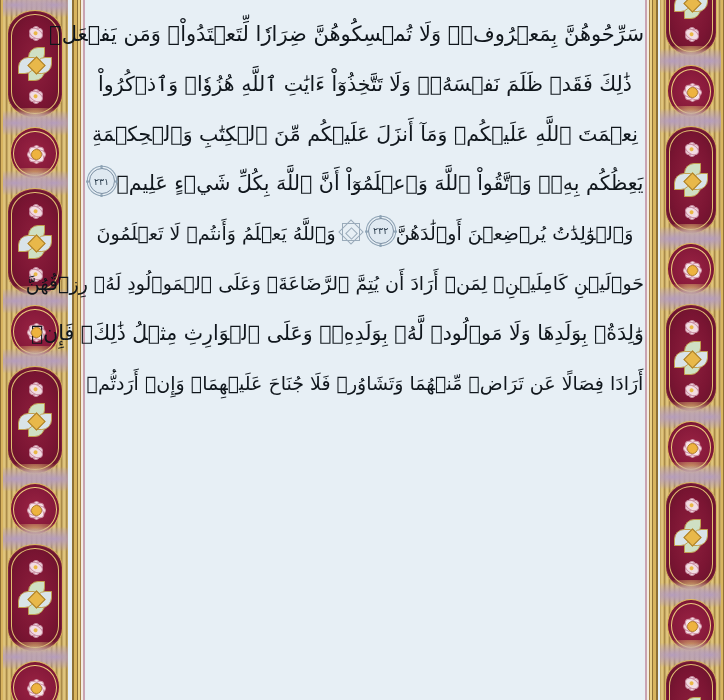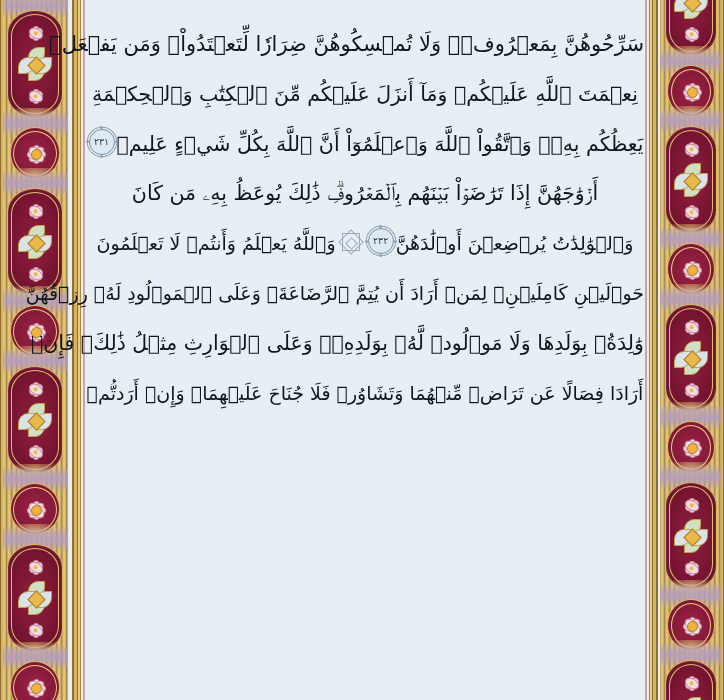--- a/index.html
+++ b/index.html
@@ -20,21 +20,21 @@
   #text-column {
     position: absolute;
     left: 86px;
     top: 0;
     width: 558px;
     height: 700px;
     background: #e7eff5;
     display: flex;
     flex-direction: column;
     justify-content: flex-start;
-    padding-top: 20px;
+    padding-top: 10px;
     box-sizing: border-box;
   }
   .qline {
     direction: rtl;
     unicode-bidi: bidi-override;
     text-align: center;
     color: #10161c;
     font-family: "DejaVu Sans", "Liberation Serif", serif;
     font-size: 20.5px;
     line-height: 49.8px;
@@ -465,27 +465,27 @@
     </div>
     <div class="rules" style="left:0; width:3px;">
       <span style="left:0px; width:1px; background:#8d6f36;"></span>
       <span style="left:1px; width:2px; background:#d8b45f;"></span>
     </div>
   </div>
 
   <div id="text-column">
 
     <div class="qline l1">سَرِّحُوهُنَّ بِمَعۡرُوفٖۚ وَلَا تُمۡسِكُوهُنَّ ضِرَارٗا لِّتَعۡتَدُواْۚ وَمَن يَفۡعَلۡ</div>
+    <div class="qline">ذَٰلِكَ فَقَدۡ ظَلَمَ نَفۡسَهُۥۚ وَلَا تَتَّخِذُوٓاْ ءَايَٰتِ ٱللَّهِ هُزُوٗاۚ وَٱذۡكُرُواْ</div>
     <div class="qline">نِعۡمَتَ ٱللَّهِ عَلَيۡكُمۡ وَمَآ أَنزَلَ عَلَيۡكُم مِّنَ ٱلۡكِتَٰبِ وَٱلۡحِكۡمَةِ</div>
 
     <div class="qline">
       <span>يَعِظُكُم بِهِۦۚ وَٱتَّقُواْ ٱللَّهَ وَٱعۡلَمُوٓاْ أَنَّ ٱللَّهَ بِكُلِّ شَيۡءٍ عَلِيمٞ</span><span class="ayah-mark"><span class="ring"></span><span class="tick t-n"></span><span class="tick t-s"></span><span class="tick t-e"></span><span class="tick t-w"></span><span class="num">٢٣١</span></span>
     </div>
 
-    <div class="qline">أَزۡوَٰجَهُنَّ إِذَا تَرَٰضَوۡاْ بَيۡنَهُم بِٱلۡمَعۡرُوفِۗ ذَٰلِكَ يُوعَظُ بِهِۦ مَن كَانَ</div>
 
     <div class="qline tight">
       <span>وَٱلۡوَٰلِدَٰتُ يُرۡضِعۡنَ أَوۡلَٰدَهُنَّ</span><span class="ayah-mark"><span class="ring"></span><span class="tick t-n"></span><span class="tick t-s"></span><span class="tick t-e"></span><span class="tick t-w"></span><span class="num">٢٣٢</span></span><span class="star-mark"><i class="a"></i><i class="b"></i><u></u></span><span>وَٱللَّهُ يَعۡلَمُ وَأَنتُمۡ لَا تَعۡلَمُونَ</span>
     </div>
 
     <div class="qline tight">حَوۡلَيۡنِ كَامِلَيۡنِۖ لِمَنۡ أَرَادَ أَن يُتِمَّ ٱلرَّضَاعَةَۚ وَعَلَى ٱلۡمَوۡلُودِ لَهُۥ رِزۡقُهُنَّ</div>
     <div class="qline">وَٰلِدَةُۢ بِوَلَدِهَا وَلَا مَوۡلُودٞ لَّهُۥ بِوَلَدِهِۦۚ وَعَلَى ٱلۡوَارِثِ مِثۡلُ ذَٰلِكَۗ فَإِنۡ</div>
     <div class="qline tight">أَرَادَا فِصَالًا عَن تَرَاضٖ مِّنۡهُمَا وَتَشَاوُرٖ فَلَا جُنَاحَ عَلَيۡهِمَاۗ وَإِنۡ أَرَدتُّمۡ</div>
   </div>
 

